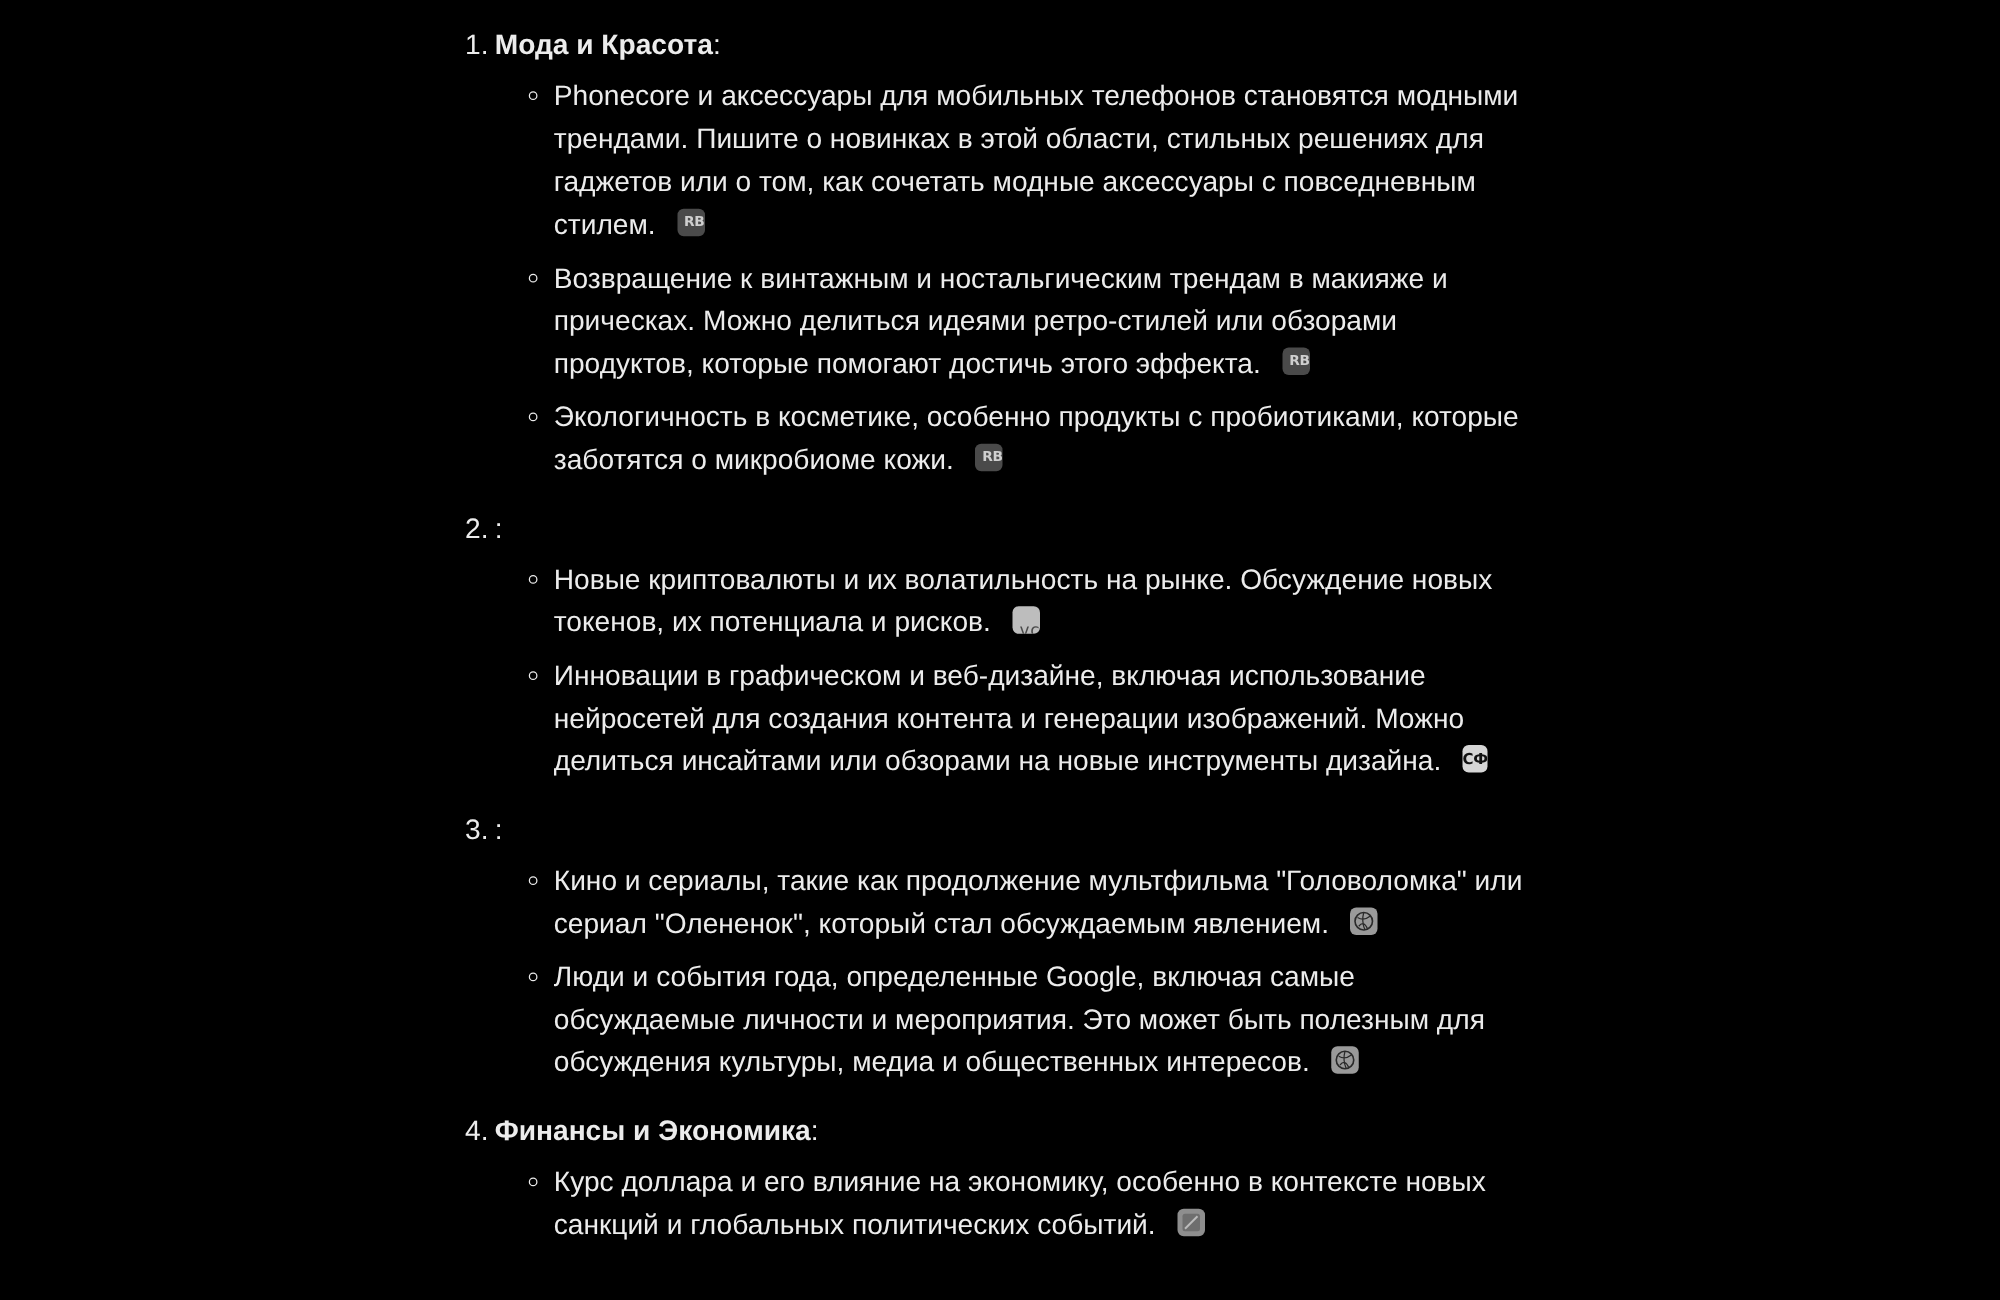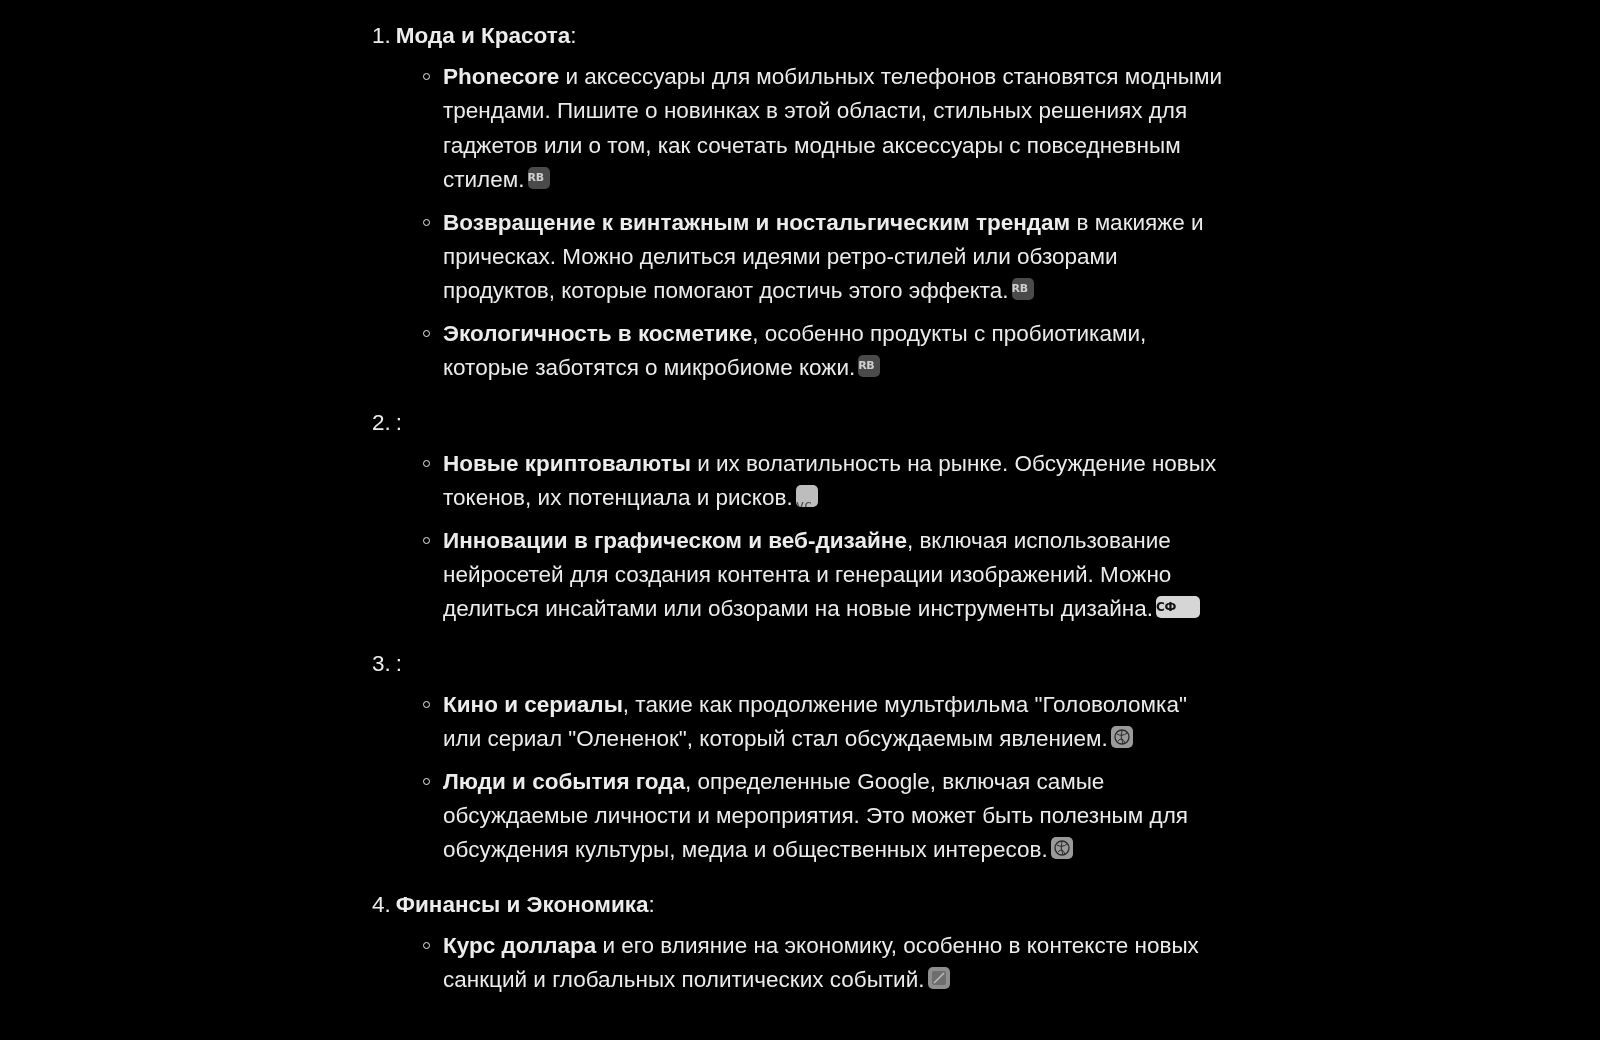--- a/index.html
+++ b/index.html
@@ -58,54 +58,54 @@
   .bullet-marker {
     position: absolute;
     left: -20px;
     top: 13px;
     width: 7px;
     height: 7px;
     border: 1.6px solid #ececec;
     border-radius: 50%;
     box-sizing: border-box;
   }
-  .bold { font-weight: bold; }
+  .bold { font-weight: normal; }
   .source {
     display: inline-block;
     vertical-align: -2px;
     width: 22px;
     height: 22px;
-    margin-left: 3px;
+    margin-left: 17px;
     border-radius: 5px;
     background: #4a4a4a;
     color: #cfcfcf;
     font-size: 11px;
     font-weight: bold;
     line-height: 22px;
-    text-align: left;
+    text-align: right;
     font-family: "DejaVu Sans", sans-serif;
     letter-spacing: -0.3px;
     cursor: pointer;
     overflow: hidden;
   }
   .source.vc {
     background: #bdbdbd;
     color: #4a4a4a;
     font-family: "DejaVu Sans Mono", monospace;
     font-size: 14px;
     font-weight: normal;
     line-height: 9px;
     padding-top: 16px;
     box-sizing: border-box;
   }
   .source.sf {
     background: #d6d6d6;
     color: #111111;
     font-size: 12px;
-    width: 44px;
+    width: 20px;
   }
   .source.globe {
     background: #9a9a9a;
     position: relative;
   }
   .source.globe svg { position: absolute; left: 2px; top: 2px; }
   .source.box {
     background: #8e8e8e;
     position: relative;
   }

